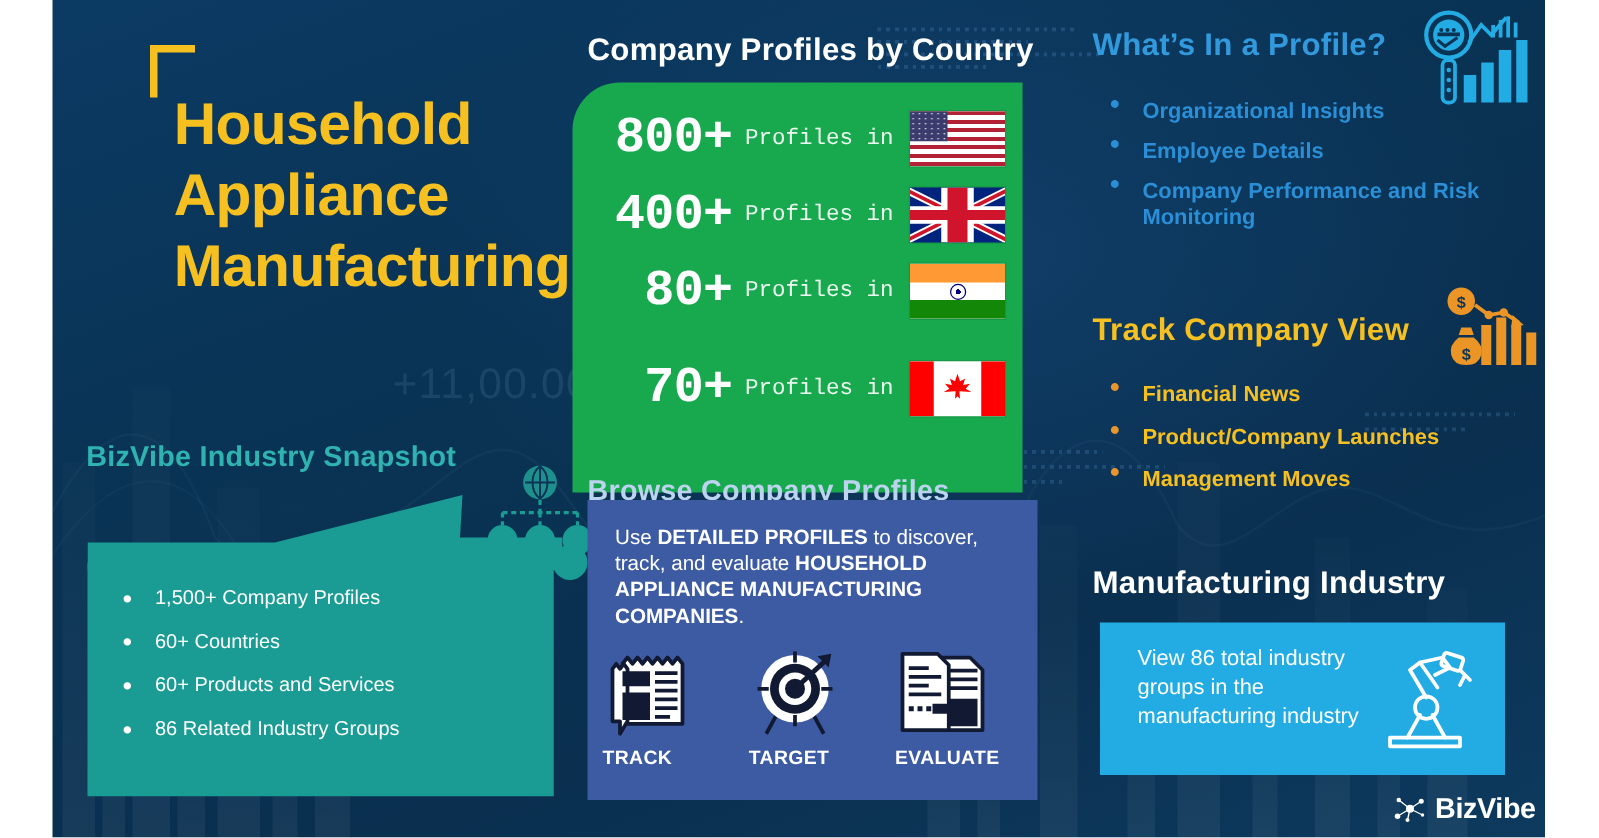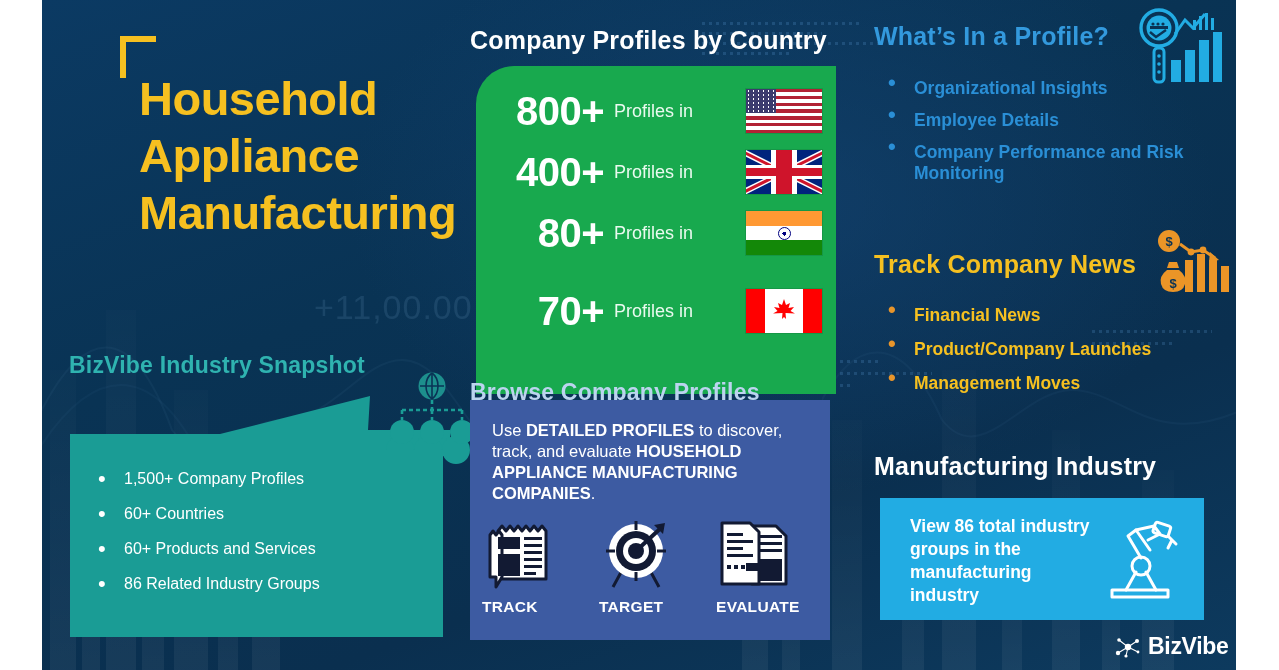--- a/index.html
+++ b/index.html
@@ -90,24 +90,25 @@
     font-size: 22px; color: #ffffff;
   }
   .globe-icon { position: absolute; left: 348px; top: 368px; }
 
   
   .cpc-title {
     position: absolute; left: 428px; top: 26px;
     color: #ffffff; font-size: 25px;
   }
   .cpc-box {
-    position: absolute; left: 434px; top: 66px;
+    position: absolute; left: 416px; top: 66px;
     width: 360px; height: 328px;
     background: #18a94e;
     border-top-left-radius: 38px;
+    font-family: Liberation Mono, monospace;
   }
   .cpc-row {
     position: absolute; left: 0; width: 360px; height: 58px;
     display: flex; align-items: center;
   }
   .cpc-num {
     width: 138px; text-align: right; padding-right: 10px;
     color: #ffffff; font-size: 40px; font-weight: bold; letter-spacing: -.5px;
   }
   .cpc-lbl { color: #eafaef; font-size: 18px; flex: 1; }
@@ -182,21 +183,21 @@
   .tcn-icon  { position: absolute; left: 1113px; top: 228px; }
   .tcn-list  { position: absolute; left: 832px; top: 305px; width: 330px; }
   .tcn-list li { list-style:none; position: relative; padding-left: 40px; margin-bottom: 13px;
      color:#f6c020; font-size: 17.5px; font-weight: bold; line-height: 21px; }
   .tcn-list li::before { content:"\2022"; position:absolute; left: 14px; top:-6px; font-size:22px; color:#e8952b; }
 
   .mi-title { position: absolute; left: 832px; top: 452px; color: #ffffff; font-size: 25px; }
   .mi-box   { position: absolute; left: 838px; top: 498px; width: 324px; height: 122px;
               background: #22ace3; }
   .mi-text  { position: absolute; left: 868px; top: 515px; width: 180px;
-              color:#ffffff; font-size: 17.5px; font-weight: bold; line-height: 23px; }
+              color:#ffffff; font-size: 17.5px; font-weight: normal; line-height: 23px; }
   .mi-icon  { position: absolute; left: 1060px; top: 520px; }
 
   
   .logo { position: absolute; left: 1073px; top: 633px; display:flex; align-items:center; gap:7px; }
   .logo .mark { width: 26px; height: 22px; }
   .logo .word { color:#ffffff; font-size: 23px; font-weight: bold; letter-spacing: -.3px; }
 </style>
 </head>
 <body>
 
@@ -424,21 +425,21 @@
         <rect x="64" y="32" width="10" height="42"></rect>
         <rect x="78" y="24" width="9" height="50"></rect>
       </g>
     </svg>
     <ul class="wip-list">
       <li>Organizational Insights</li>
       <li>Employee Details</li>
       <li>Company Performance and Risk Monitoring</li>
     </ul>
 
-    <div class="tcn-title hd">Track Company News</div>
+    <div class="tcn-title hd">Track Company View</div>
     <svg class="tcn-icon" width="76" height="74" viewBox="0 0 76 74">
       <g fill="#eb9527">
         <circle cx="14" cy="13" r="11"></circle>
         <text x="14" y="18" font-size="13" font-weight="bold" fill="#0a3355" text-anchor="middle" font-family="Liberation Sans, sans-serif">$</text>
         <path d="M25,16 L36,24 L48,22 L60,30" fill="none" stroke="#eb9527" stroke-width="3"></path>
         <circle cx="36" cy="24" r="3.4"></circle>
           <circle cx="48" cy="22" r="3.4"></circle>
         <path d="M55,24 L64,32 L54,34 Z"></path>
         <path d="M12,42 q-8,6 -6,14 q2,8 12,8 q10,0 12,-8 q2,-8 -6,-14 Z"></path>
         <path d="M12,40 l2,-6 h8 l2,6 Z"></path>

